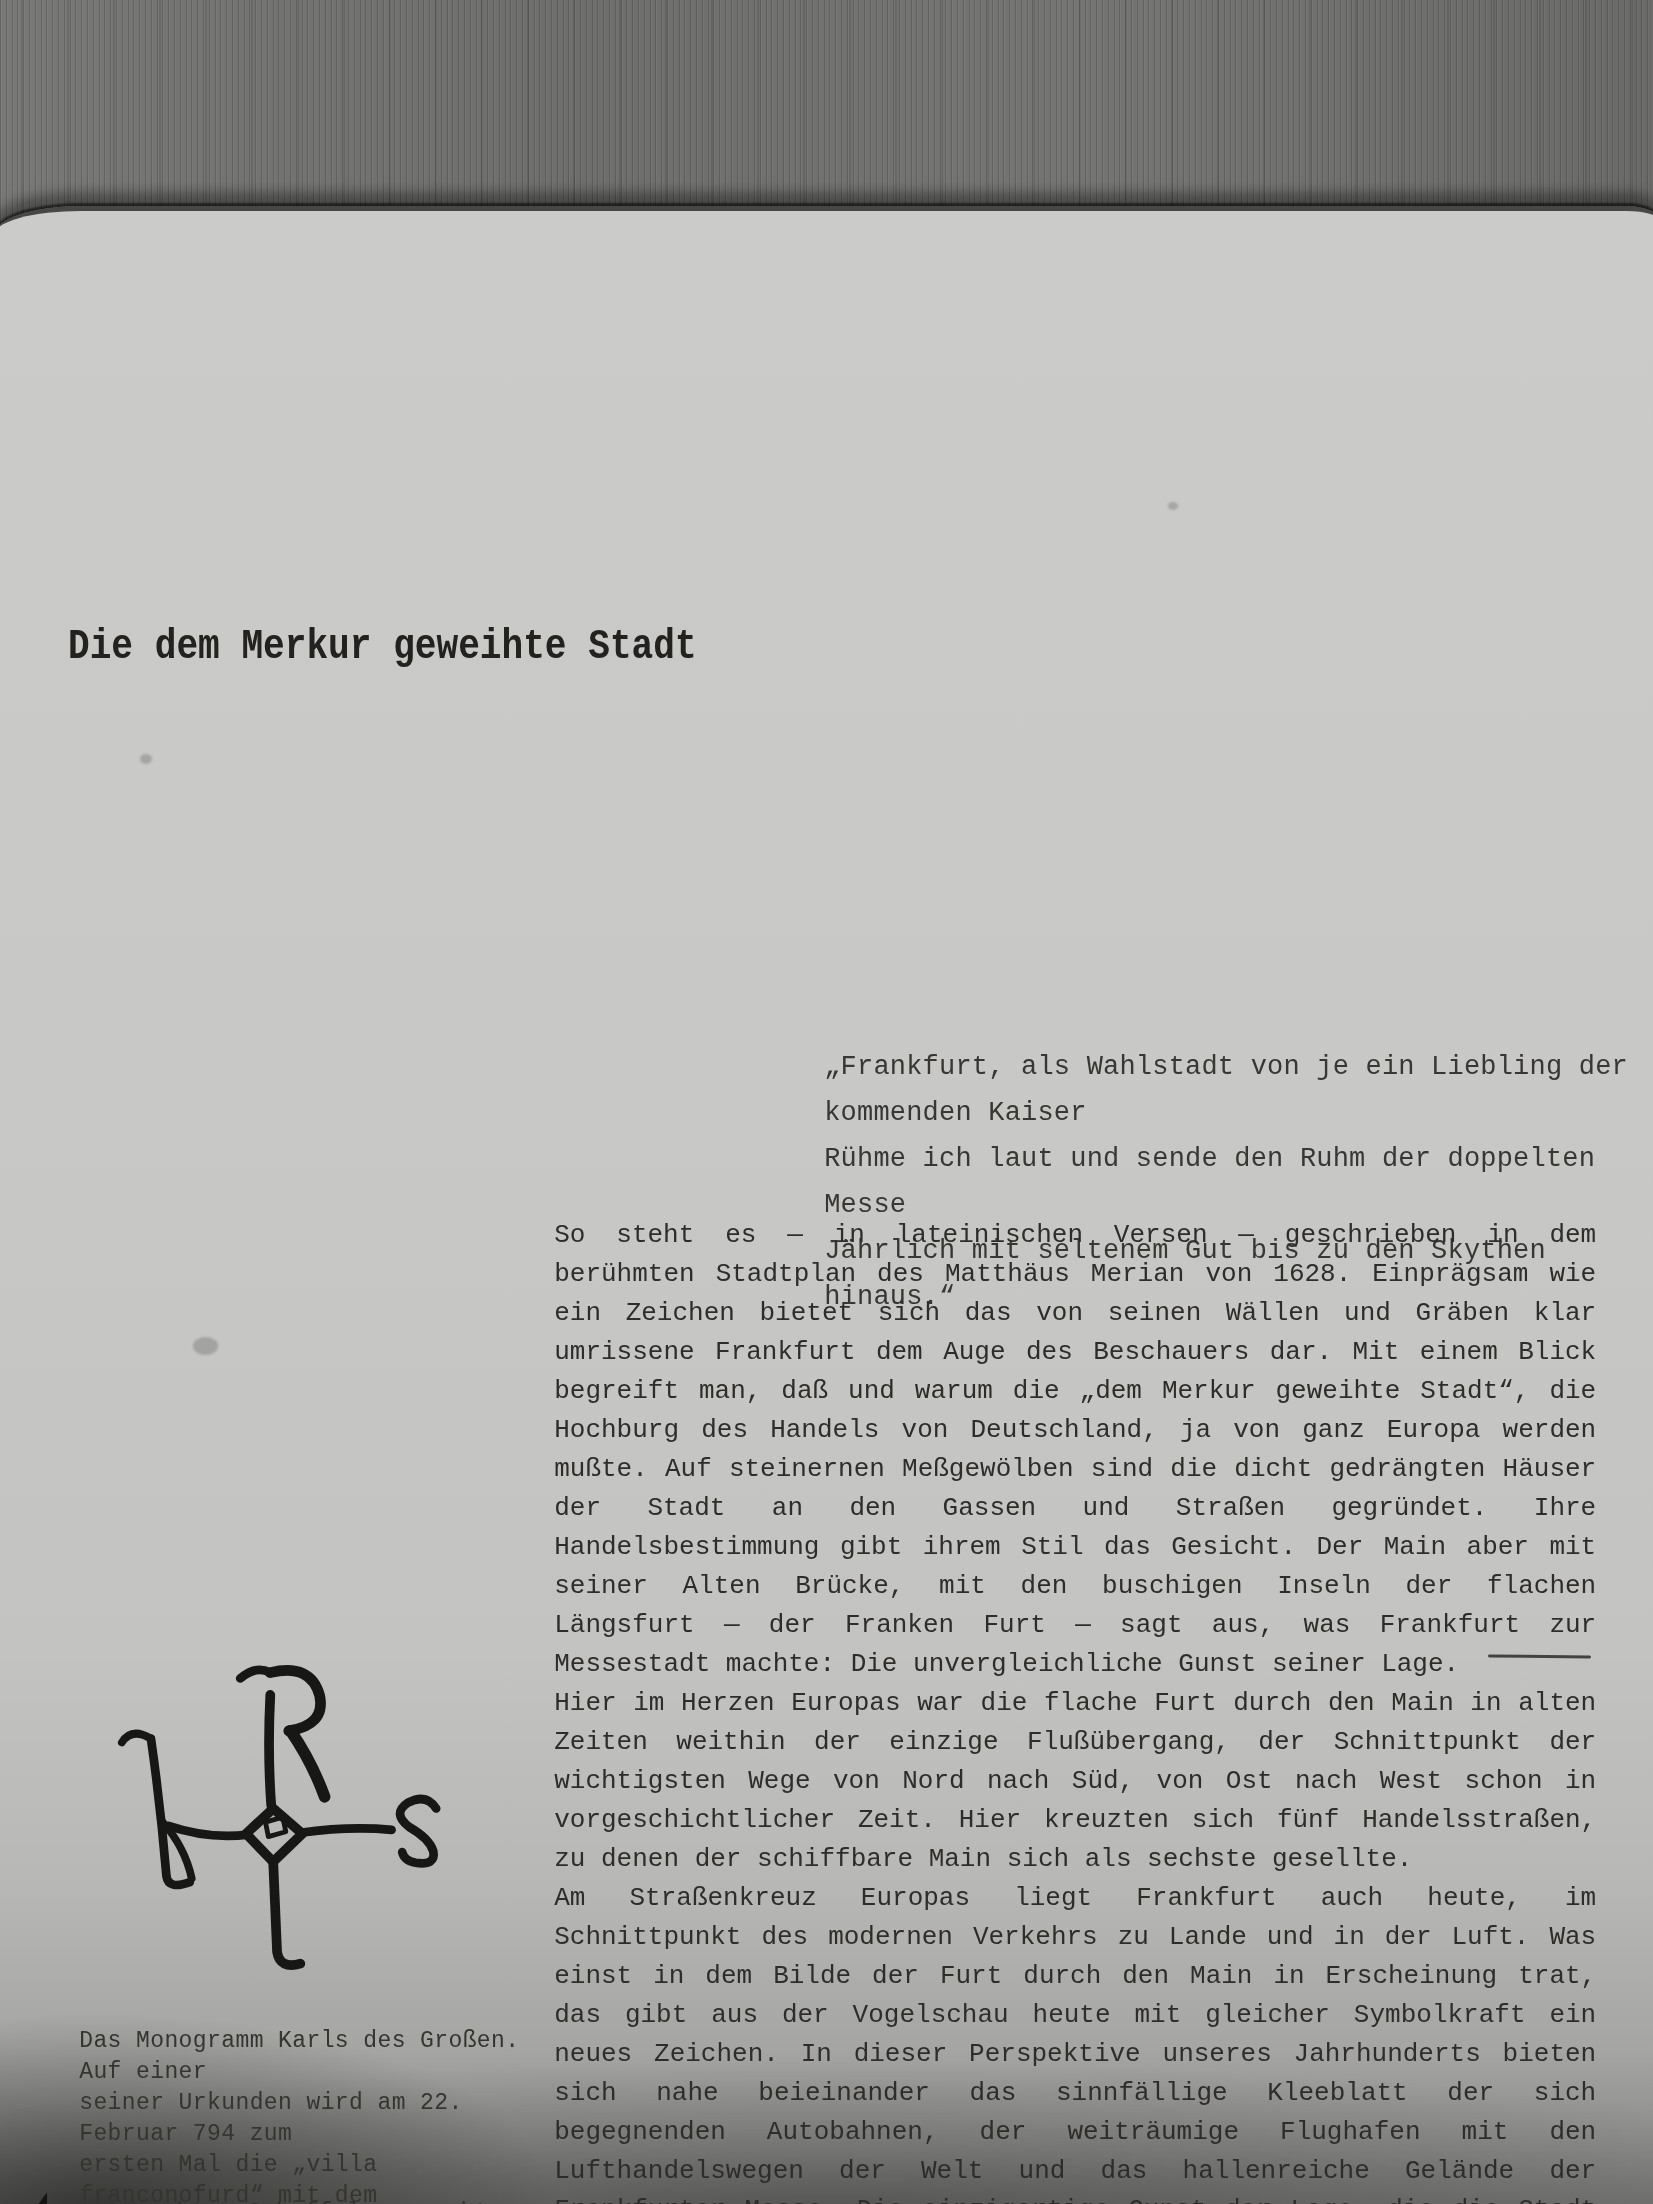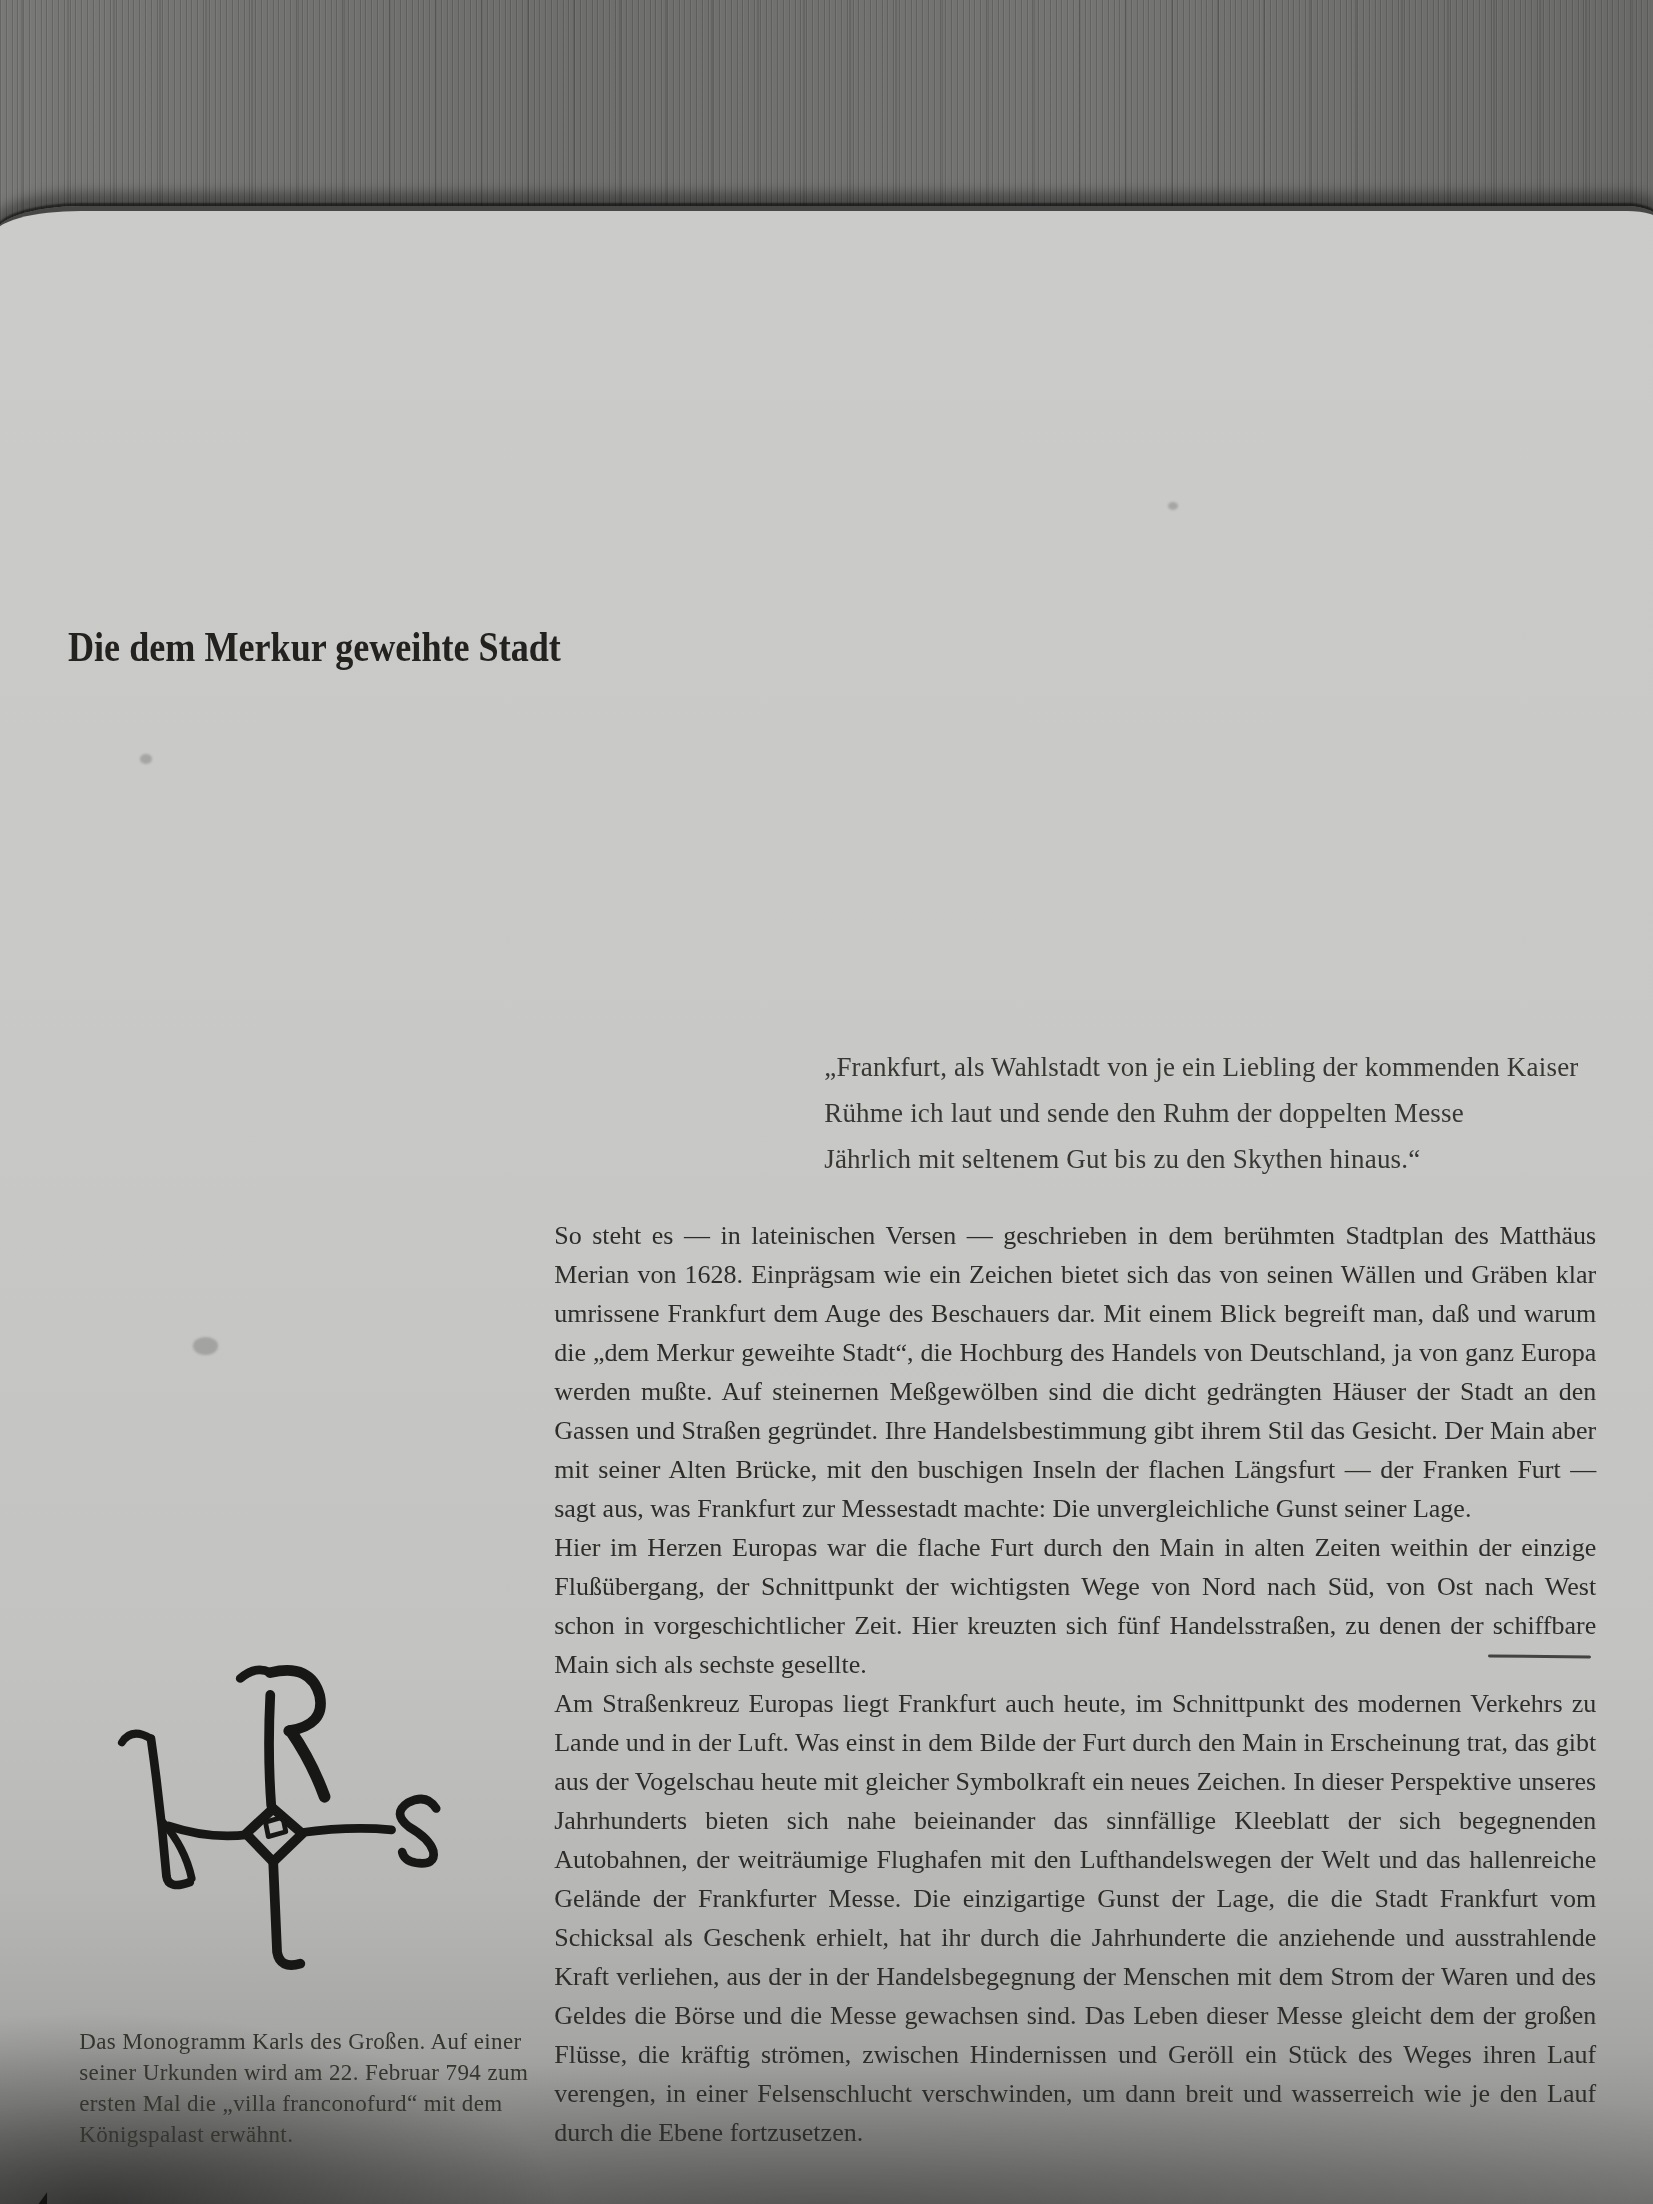--- a/index.html
+++ b/index.html
@@ -1,20 +1,20 @@
 <!DOCTYPE html>
 <html lang="de"><head>
 <meta charset="utf-8">
 <style>
   html,body{margin:0;padding:0;background:#555;}
   .scene{
     position:relative;
     width:1654px;height:2205px;
     overflow:hidden;
-    font-family:Liberation Serif, serif;
+    font-family:Liberation Mono, monospace;
   }
   
   .wood{
     position:absolute;inset:0;
     background:
       repeating-linear-gradient(90deg, rgba(0,0,0,.16) 0 1px, rgba(255,255,255,.04) 1px 1.9px, transparent 1.9px 5.8px),
       repeating-linear-gradient(90deg, transparent 0 21.3px, rgba(0,0,0,.10) 21.3px 23px, transparent 23px 46px),
       linear-gradient(90deg,#787876,#6e6e6c 35%,#757573 65%,#6a6a68);
   }
   

